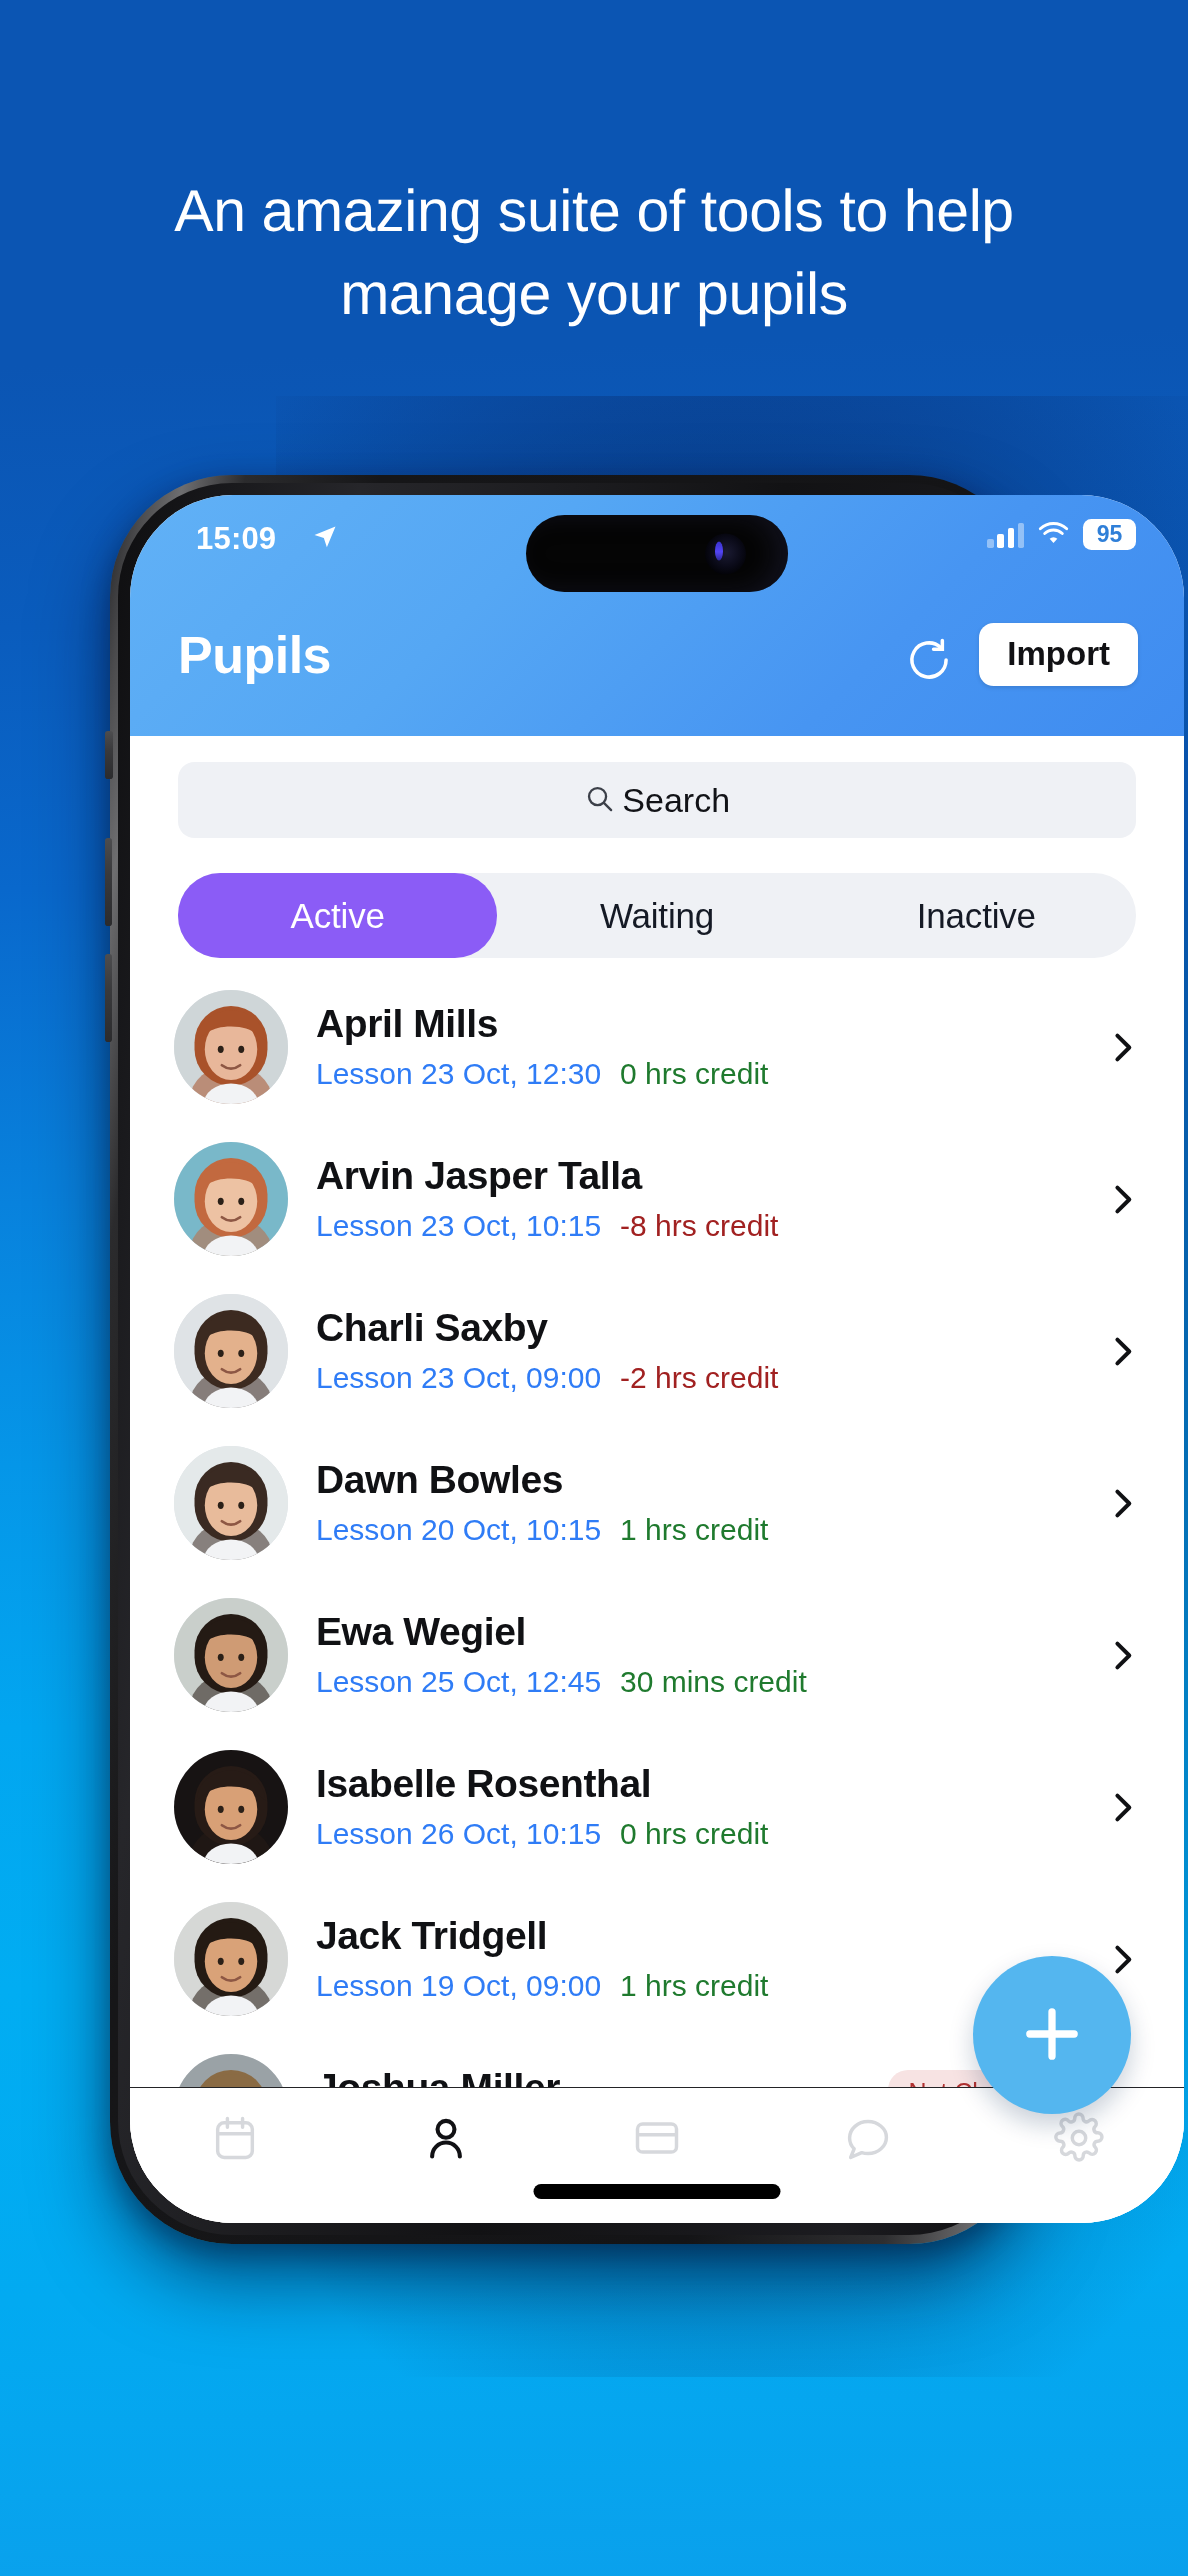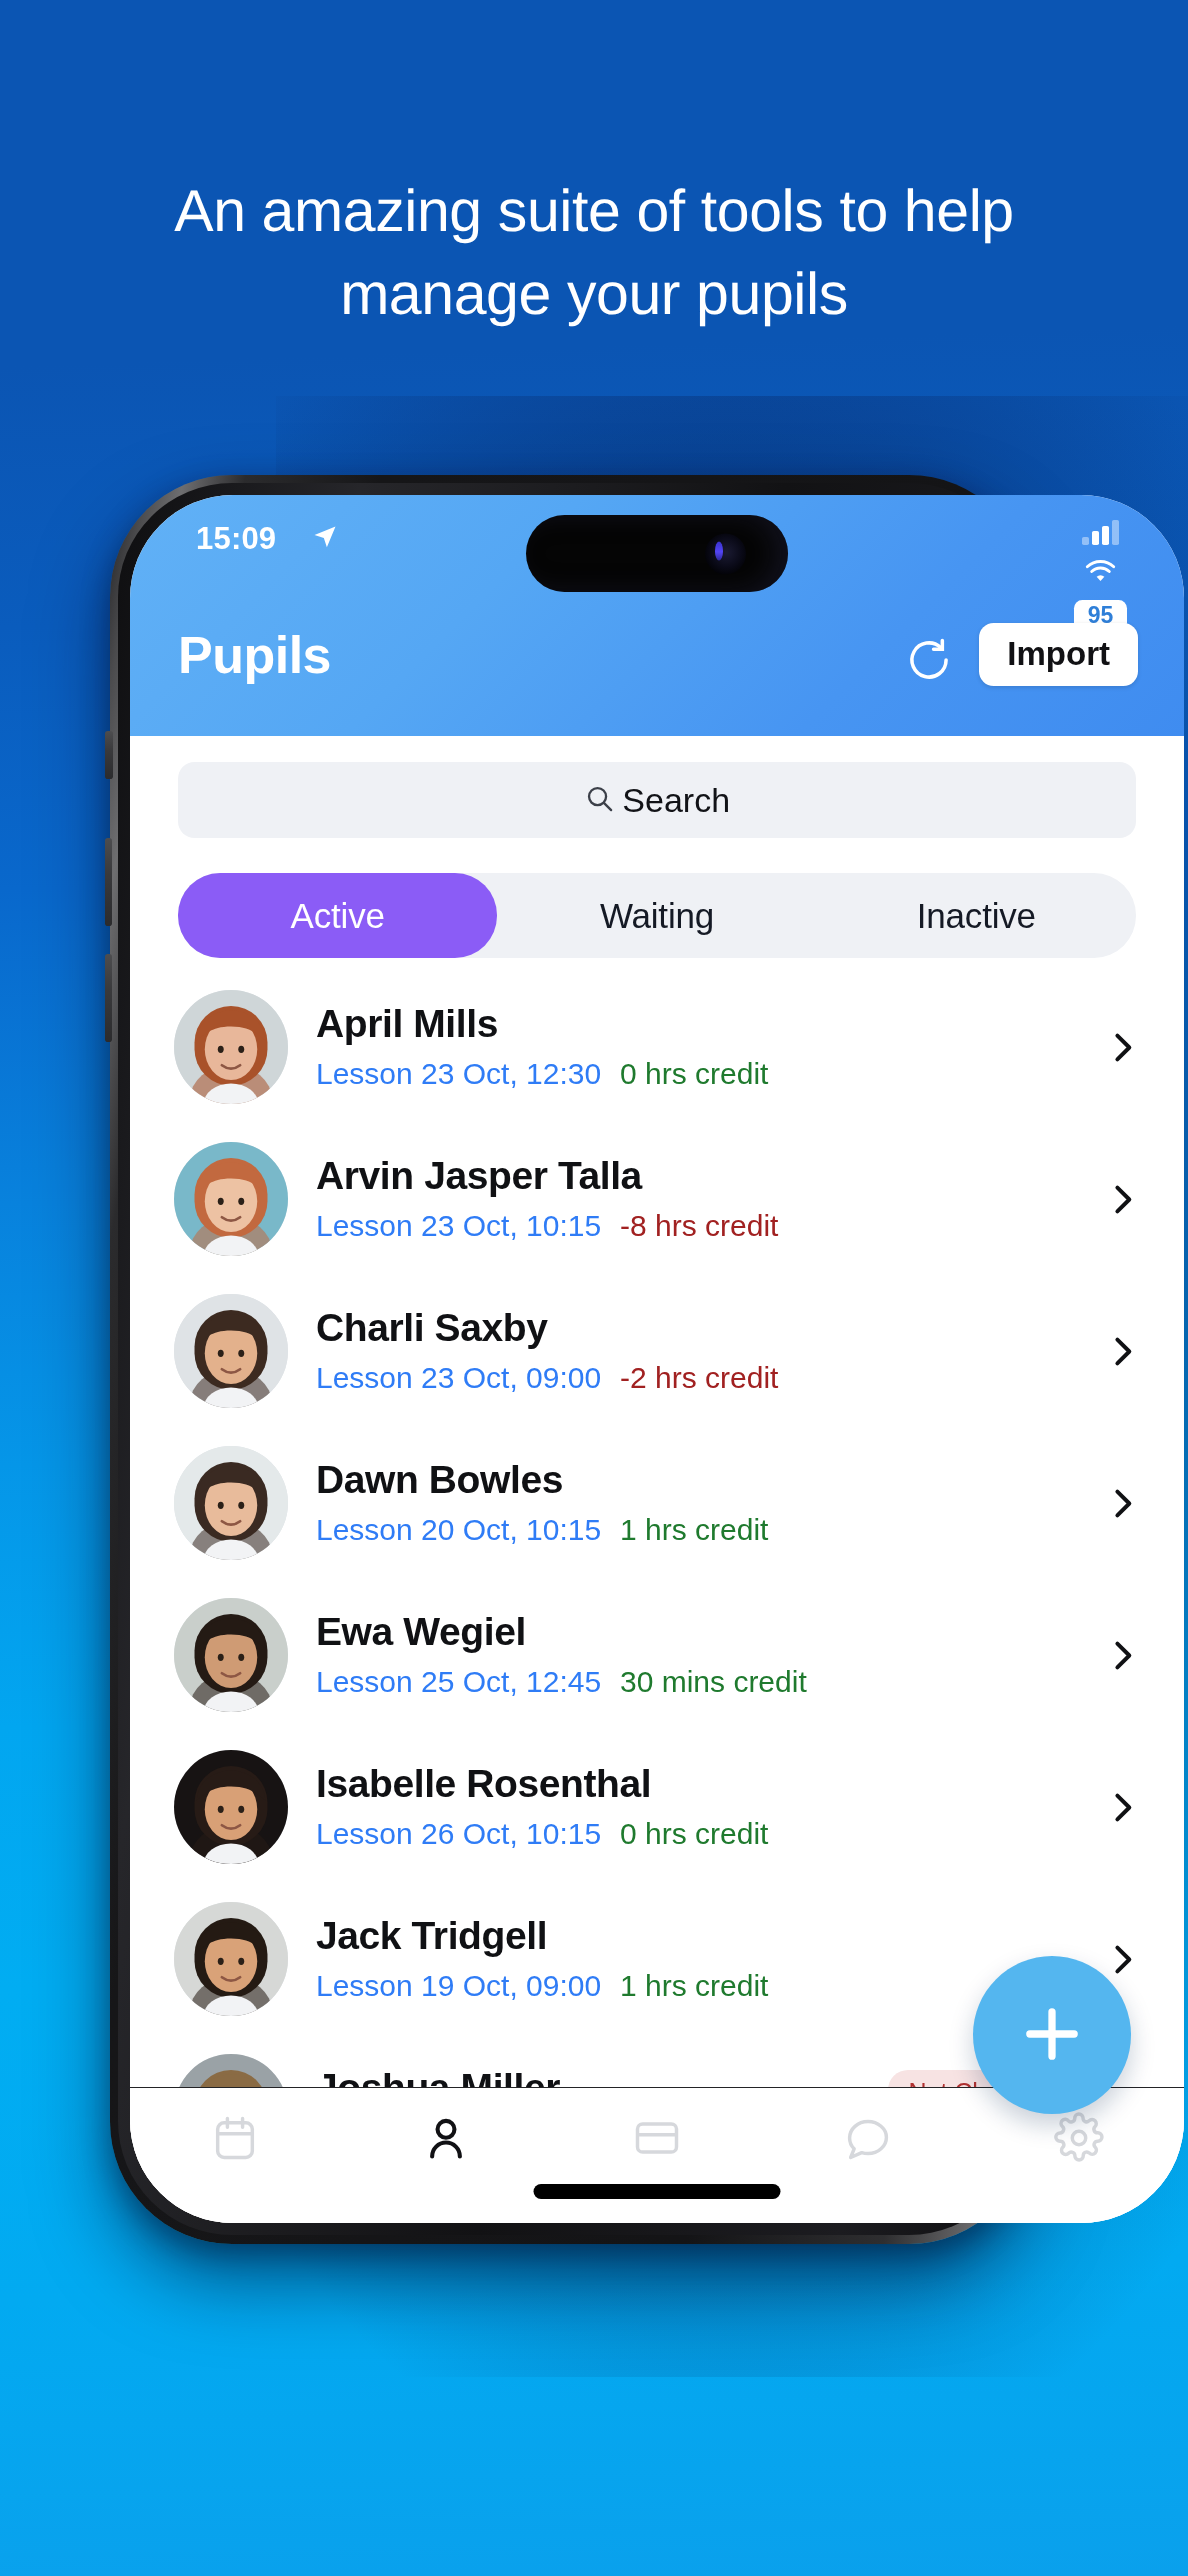--- a/index.html
+++ b/index.html
@@ -144,22 +144,22 @@
   }
   .dyn-lens::after {
     content: ""; position: absolute;
     left: 10px; top: 8.3px; width: 8.3px; height: 19.3px;
     border-radius: 50%;
     background: linear-gradient(180deg, #3b34d8, #5747ff 55%, #2f2aa0);
     opacity: .95;
   }
   .sb-right {
     position: absolute;
-    right: 57px; top: 24px;
-    display: flex; align-items: center; gap: 13px; flex-direction: column;
+    right: 48px; top: 24px;
+    display: flex; align-items: center; gap: 13px;
   }
   .bars { display: flex; align-items: flex-end; gap: 3.7px; height: 26px; }
   .bars i { display: block; width: 6.4px; border-radius: 1.8px; background: #fff; }
   .bars i:nth-child(1){ height: 8.3px;  opacity:.42;}
   .bars i:nth-child(2){ height: 14px; opacity:1;}
   .bars i:nth-child(3){ height: 19.3px; opacity:1;}
   .bars i:nth-child(4){ height: 25px; opacity:.42;}
   .batt {
     min-width: 53px; height: 31px;
     background: #fff; border-radius: 8.3px;

